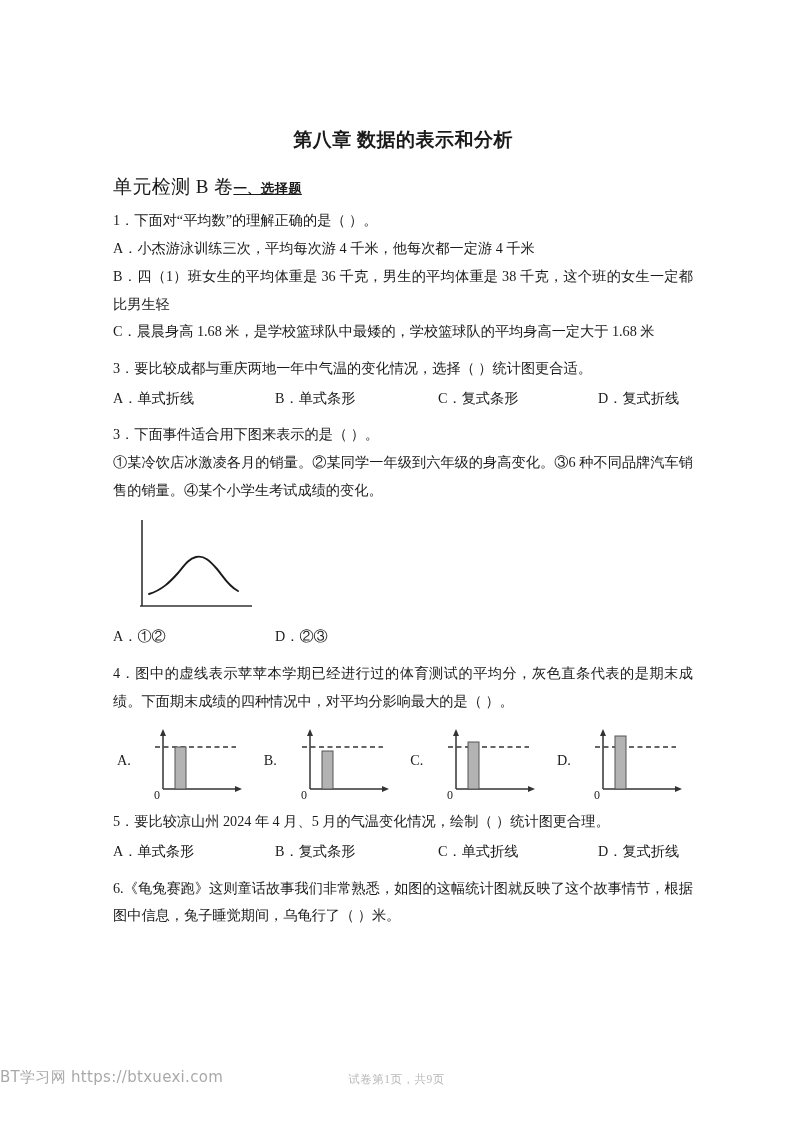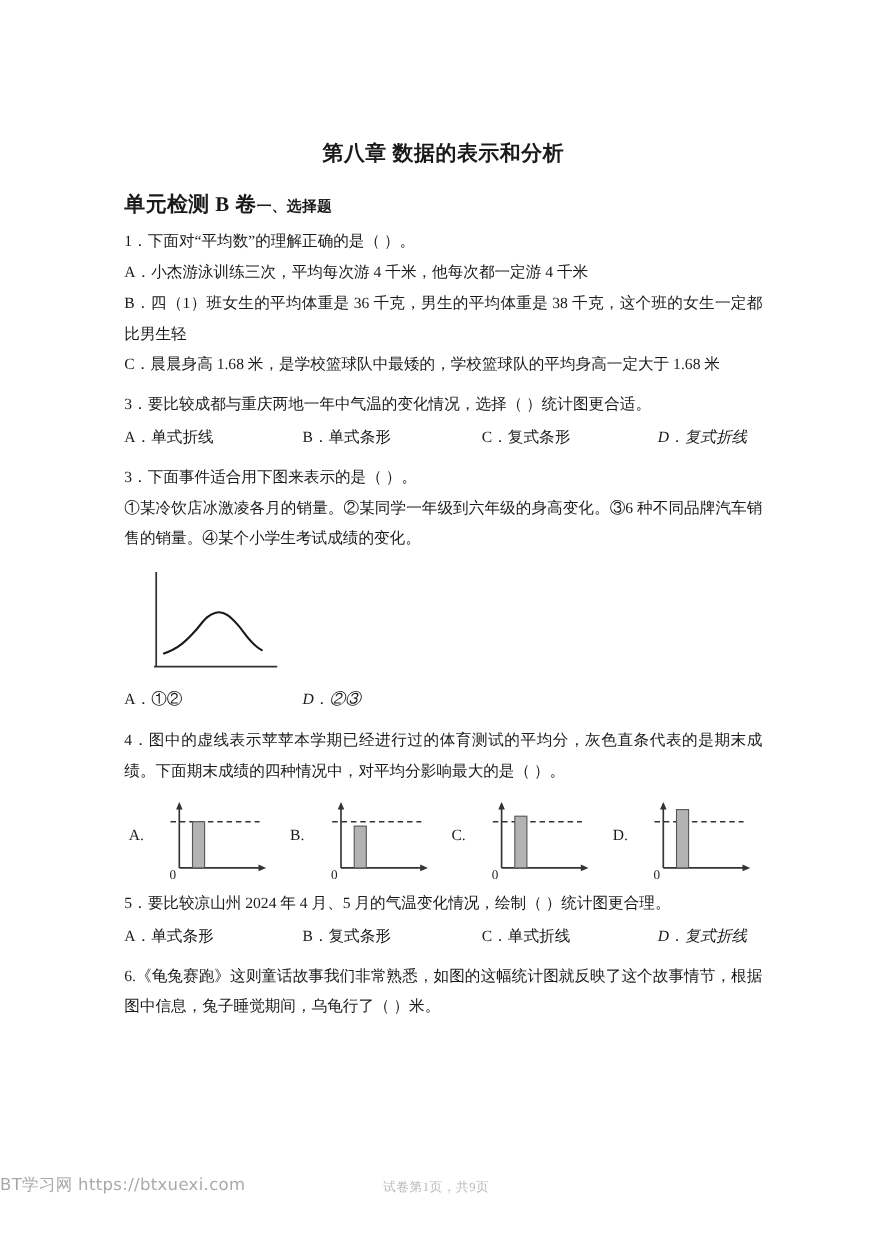--- a/index.html
+++ b/index.html
@@ -40,27 +40,28 @@
   }
 
   
   .section-head {
     margin-top: 22px;
     line-height: 1.25;
     white-space: nowrap;
   }
   .section-head .paper-name {
     font-size: 19px;
-    font-weight: bold;
+    font-weight: normal;
     letter-spacing: 0.4px;
   }
   .section-head .sec-label {
     font-size: 13.5px;
     font-weight: bold;
     letter-spacing: 0.2px;
+    text-decoration: underline;
   }
 
   
   .q {
     font-size: 14.2px;
     line-height: 1.95;
     margin-top: 9px;
     text-align: justify;
   }
   .q-stem { margin: 0; }
@@ -72,21 +73,21 @@
     font-size: 14.2px;
     line-height: 1.95;
     margin-top: 2px;
   }
   .opt-row > span {
     flex: 0 0 auto;
   }
   .opt-row .o1 { width: 162px; }
   .opt-row .o2 { width: 163px; }
   .opt-row .o3 { width: 160px; }
-  .opt-row .o4 { width: auto; font-style: italic; }
+  .opt-row .o4 { width: auto; }
 
   .circled { font-size: 14.2px; }
 
   
   .fig-curve {
     margin-top: 14px;
     margin-left: 15px;
     height: 96px;
   }
 

